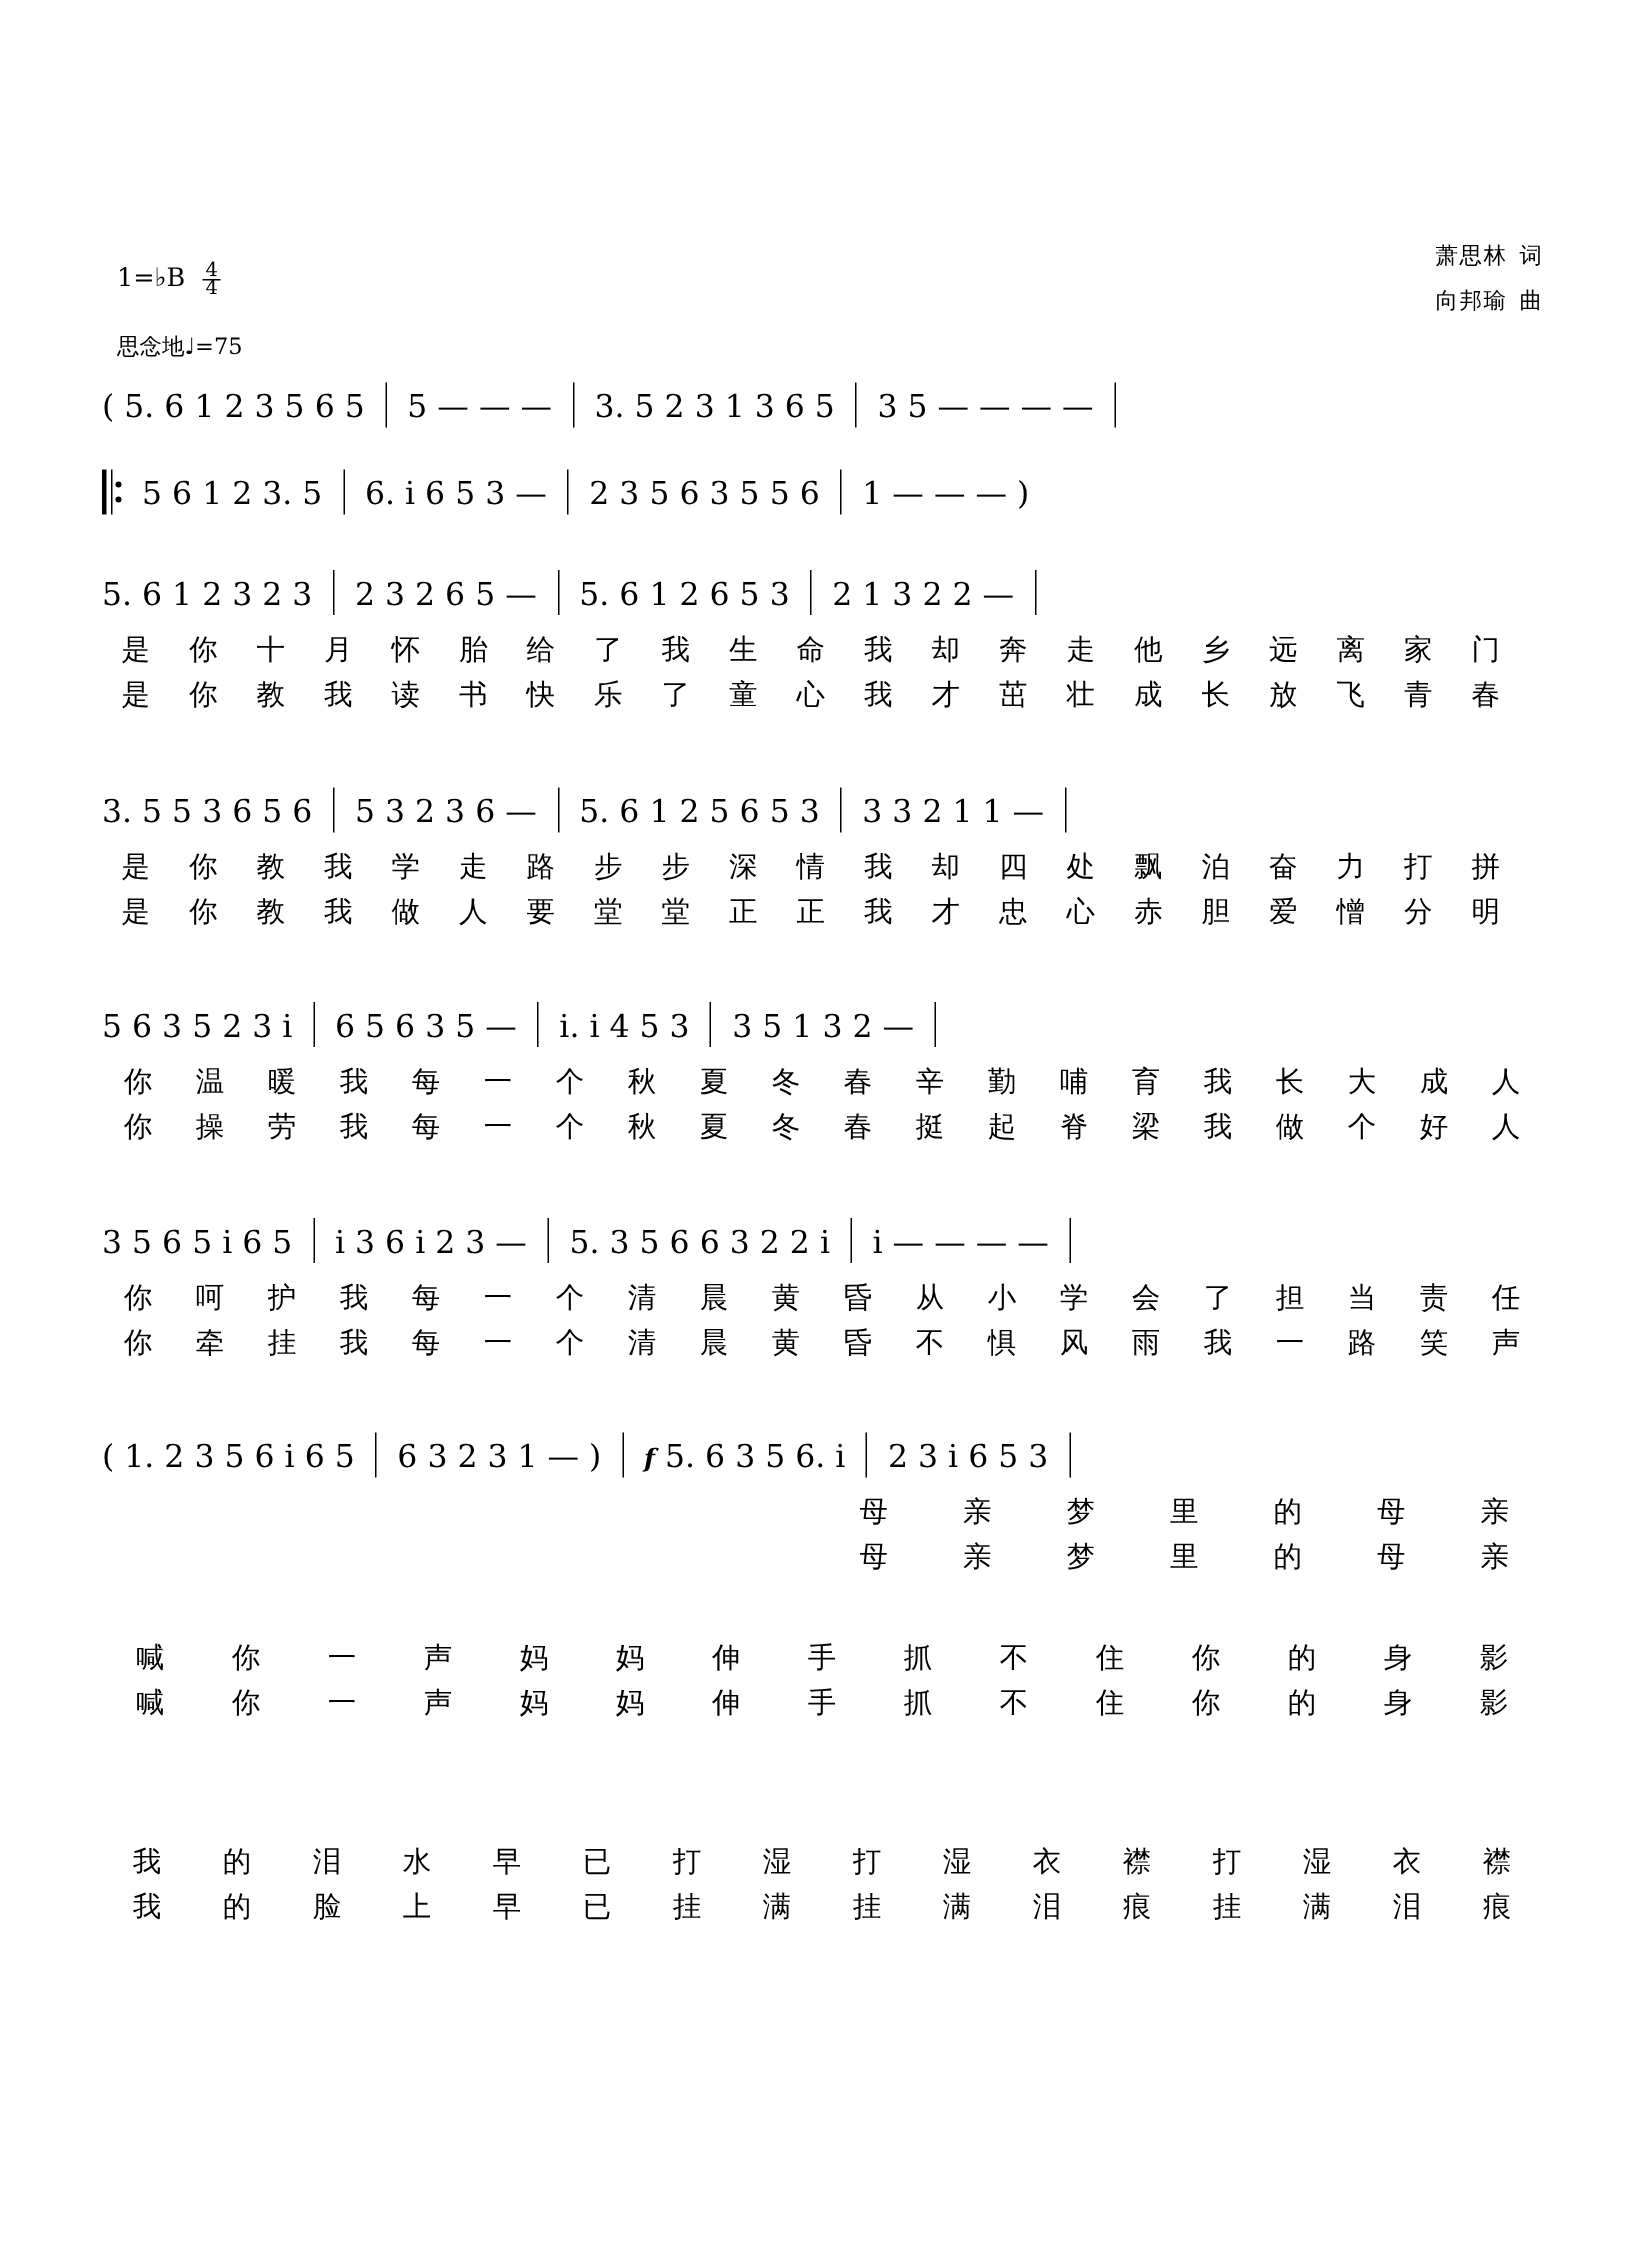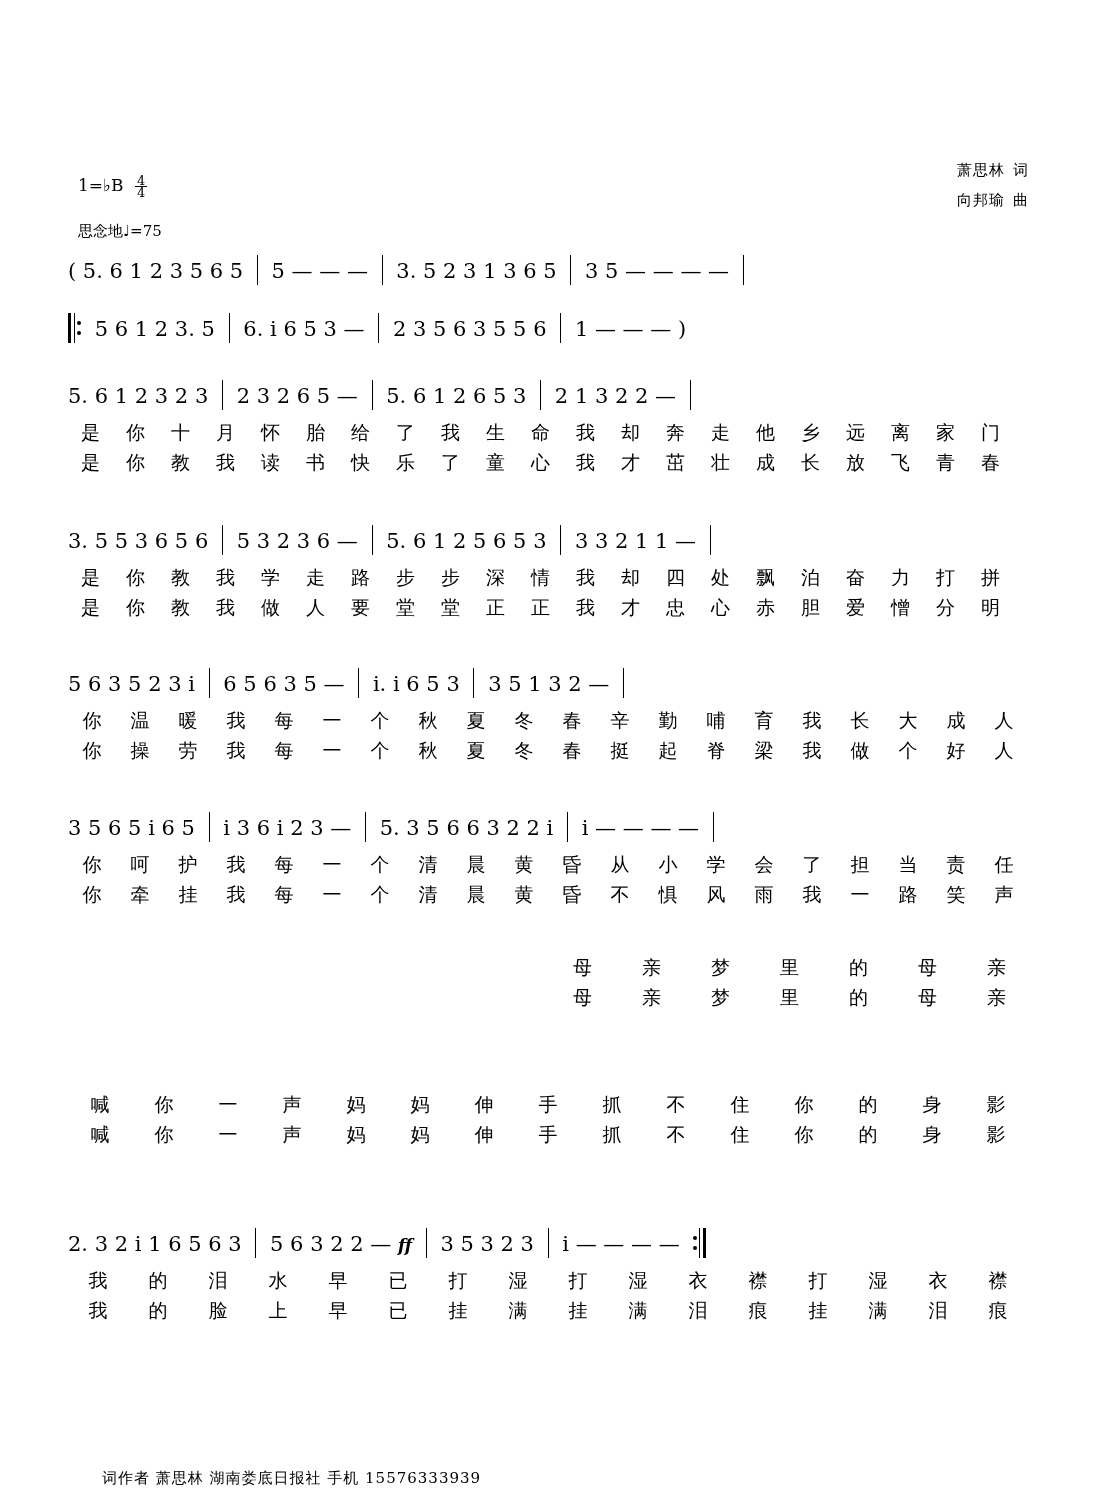--- a/index.html
+++ b/index.html
@@ -122,21 +122,21 @@
     <div class="lyr"><span style="width: 45px;">是</span><span style="width: 45px;">你</span><span style="width: 45px;">教</span><span style="width: 45px;">我</span><span style="width: 45px;">学</span><span style="width: 45px;">走</span><span style="width: 45px;">路</span><span style="width: 45px;">步</span><span style="width: 45px;">步</span><span style="width: 45px;">深</span><span style="width: 45px;">情</span><span style="width: 45px;">我</span><span style="width: 45px;">却</span><span style="width: 45px;">四</span><span style="width: 45px;">处</span><span style="width: 45px;">飘</span><span style="width: 45px;">泊</span><span style="width: 45px;">奋</span><span style="width: 45px;">力</span><span style="width: 45px;">打</span><span style="width: 45px;">拼</span></div>
     <div class="lyr"><span style="width: 45px;">是</span><span style="width: 45px;">你</span><span style="width: 45px;">教</span><span style="width: 45px;">我</span><span style="width: 45px;">做</span><span style="width: 45px;">人</span><span style="width: 45px;">要</span><span style="width: 45px;">堂</span><span style="width: 45px;">堂</span><span style="width: 45px;">正</span><span style="width: 45px;">正</span><span style="width: 45px;">我</span><span style="width: 45px;">才</span><span style="width: 45px;">忠</span><span style="width: 45px;">心</span><span style="width: 45px;">赤</span><span style="width: 45px;">胆</span><span style="width: 45px;">爱</span><span style="width: 45px;">憎</span><span style="width: 45px;">分</span><span style="width: 45px;">明</span></div>
   </div>
 
   <div class="row" style="top:668px;">
     <div class="notes">
       <span class="seg">5 6 3 5 2 3   i</span>
       <span class="bar"></span>
       <span class="seg">6 5 6 3 5   —</span>
       <span class="bar"></span>
-      <span class="seg">i.   i 6 5 3</span>
+      <span class="seg">i.   i 4 5 3</span>
       <span class="bar"></span>
       <span class="seg">3 5 1 3 2  —</span>
       <span class="bar"></span>
     </div>
     <div class="lyr"><span style="width: 48px;">你</span><span style="width: 48px;">温</span><span style="width: 48px;">暖</span><span style="width: 48px;">我</span><span style="width: 48px;">每</span><span style="width: 48px;">一</span><span style="width: 48px;">个</span><span style="width: 48px;">秋</span><span style="width: 48px;">夏</span><span style="width: 48px;">冬</span><span style="width: 48px;">春</span><span style="width: 48px;">辛</span><span style="width: 48px;">勤</span><span style="width: 48px;">哺</span><span style="width: 48px;">育</span><span style="width: 48px;">我</span><span style="width: 48px;">长</span><span style="width: 48px;">大</span><span style="width: 48px;">成</span><span style="width: 48px;">人</span></div>
     <div class="lyr"><span style="width: 48px;">你</span><span style="width: 48px;">操</span><span style="width: 48px;">劳</span><span style="width: 48px;">我</span><span style="width: 48px;">每</span><span style="width: 48px;">一</span><span style="width: 48px;">个</span><span style="width: 48px;">秋</span><span style="width: 48px;">夏</span><span style="width: 48px;">冬</span><span style="width: 48px;">春</span><span style="width: 48px;">挺</span><span style="width: 48px;">起</span><span style="width: 48px;">脊</span><span style="width: 48px;">梁</span><span style="width: 48px;">我</span><span style="width: 48px;">做</span><span style="width: 48px;">个</span><span style="width: 48px;">好</span><span style="width: 48px;">人</span></div>
   </div>
 
   <div class="row" style="top:812px;">
     <div class="notes">
@@ -147,42 +147,41 @@
       <span class="seg">5. 3 5 6 6 3 2 2 i</span>
       <span class="bar"></span>
       <span class="seg">i  —  —  —  —</span>
       <span class="bar"></span>
     </div>
     <div class="lyr"><span style="width: 48px;">你</span><span style="width: 48px;">呵</span><span style="width: 48px;">护</span><span style="width: 48px;">我</span><span style="width: 48px;">每</span><span style="width: 48px;">一</span><span style="width: 48px;">个</span><span style="width: 48px;">清</span><span style="width: 48px;">晨</span><span style="width: 48px;">黄</span><span style="width: 48px;">昏</span><span style="width: 48px;">从</span><span style="width: 48px;">小</span><span style="width: 48px;">学</span><span style="width: 48px;">会</span><span style="width: 48px;">了</span><span style="width: 48px;">担</span><span style="width: 48px;">当</span><span style="width: 48px;">责</span><span style="width: 48px;">任</span></div>
     <div class="lyr"><span style="width: 48px;">你</span><span style="width: 48px;">牵</span><span style="width: 48px;">挂</span><span style="width: 48px;">我</span><span style="width: 48px;">每</span><span style="width: 48px;">一</span><span style="width: 48px;">个</span><span style="width: 48px;">清</span><span style="width: 48px;">晨</span><span style="width: 48px;">黄</span><span style="width: 48px;">昏</span><span style="width: 48px;">不</span><span style="width: 48px;">惧</span><span style="width: 48px;">风</span><span style="width: 48px;">雨</span><span style="width: 48px;">我</span><span style="width: 48px;">一</span><span style="width: 48px;">路</span><span style="width: 48px;">笑</span><span style="width: 48px;">声</span></div>
   </div>
 
   <div class="row" style="top:955px;">
+    <div class="notes">
+      <span class="seg">( 1. 2 3 5  6 i 6 5</span>
+      <span class="bar"></span>
+      <span class="seg">6 3 2 3 1   —  )</span>
+      <span class="bar"></span>
+      <span class="dyn">f</span>
+      <span class="seg">5. 6 3 5 6.    i</span>
+      <span class="bar"></span>
+      <span class="seg">2  3 i 6 5  3</span>
+      <span class="bar"></span>
+    </div>
     <div class="lyr" style="padding-left:480px;"><span style="width: 69px;">母</span><span style="width: 69px;">亲</span><span style="width: 69px;">梦</span><span style="width: 69px;">里</span><span style="width: 69px;">的</span><span style="width: 69px;">母</span><span style="width: 69px;">亲</span></div>
     <div class="lyr" style="padding-left:480px;"><span style="width: 69px;">母</span><span style="width: 69px;">亲</span><span style="width: 69px;">梦</span><span style="width: 69px;">里</span><span style="width: 69px;">的</span><span style="width: 69px;">母</span><span style="width: 69px;">亲</span></div>
   </div>
 
   <div class="row" style="top:1092px;">
     <div class="lyr"><span style="width: 64px;">喊</span><span style="width: 64px;">你</span><span style="width: 64px;">一</span><span style="width: 64px;">声</span><span style="width: 64px;">妈</span><span style="width: 64px;">妈</span><span style="width: 64px;">伸</span><span style="width: 64px;">手</span><span style="width: 64px;">抓</span><span style="width: 64px;">不</span><span style="width: 64px;">住</span><span style="width: 64px;">你</span><span style="width: 64px;">的</span><span style="width: 64px;">身</span><span style="width: 64px;">影</span></div>
     <div class="lyr"><span style="width: 64px;">喊</span><span style="width: 64px;">你</span><span style="width: 64px;">一</span><span style="width: 64px;">声</span><span style="width: 64px;">妈</span><span style="width: 64px;">妈</span><span style="width: 64px;">伸</span><span style="width: 64px;">手</span><span style="width: 64px;">抓</span><span style="width: 64px;">不</span><span style="width: 64px;">住</span><span style="width: 64px;">你</span><span style="width: 64px;">的</span><span style="width: 64px;">身</span><span style="width: 64px;">影</span></div>
   </div>
 
   <div class="row" style="top:1228px;">
-    <div class="notes">
-      <span class="seg">2. 3 2 i 1 6 5 6 3</span>
-      <span class="bar"></span>
-      <span class="seg">5 6 3 2 2  —</span>
-      <span class="dyn">ff</span>
-      <span class="bar"></span>
-      <span class="seg">3 5   3 2   3</span>
-      <span class="bar"></span>
-      <span class="seg">i  —  —  —  —</span>
-      <span class="repeat-end"><u></u><i></i><b></b></span>
-    </div>
     <div class="lyr"><span style="width: 60px;">我</span><span style="width: 60px;">的</span><span style="width: 60px;">泪</span><span style="width: 60px;">水</span><span style="width: 60px;">早</span><span style="width: 60px;">已</span><span style="width: 60px;">打</span><span style="width: 60px;">湿</span><span style="width: 60px;">打</span><span style="width: 60px;">湿</span><span style="width: 60px;">衣</span><span style="width: 60px;">襟</span><span style="width: 60px;">打</span><span style="width: 60px;">湿</span><span style="width: 60px;">衣</span><span style="width: 60px;">襟</span></div>
     <div class="lyr"><span style="width: 60px;">我</span><span style="width: 60px;">的</span><span style="width: 60px;">脸</span><span style="width: 60px;">上</span><span style="width: 60px;">早</span><span style="width: 60px;">已</span><span style="width: 60px;">挂</span><span style="width: 60px;">满</span><span style="width: 60px;">挂</span><span style="width: 60px;">满</span><span style="width: 60px;">泪</span><span style="width: 60px;">痕</span><span style="width: 60px;">挂</span><span style="width: 60px;">满</span><span style="width: 60px;">泪</span><span style="width: 60px;">痕</span></div>
   </div>
 
   <div class="contact">
-    <div class="c2">词作者 萧思林 湖南娄底日报社 手机 15576333939</div>
   </div>
 
 </div>
 
 </body></html>

